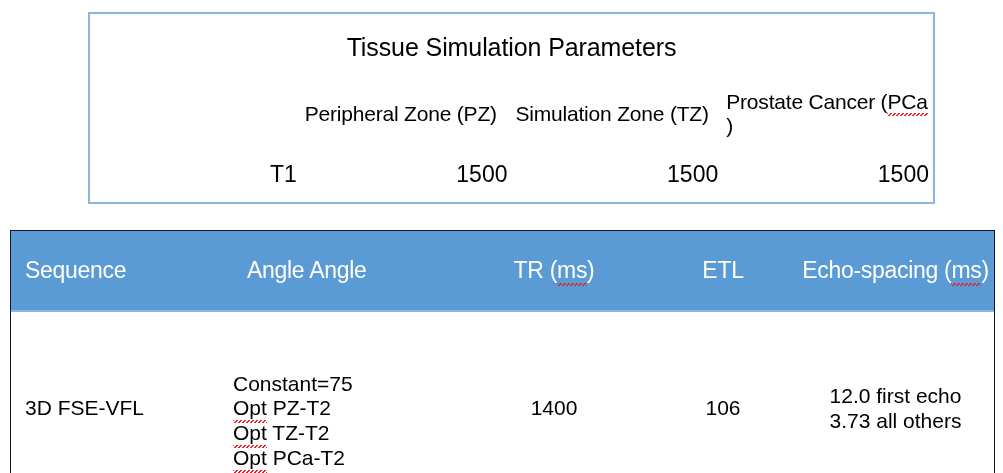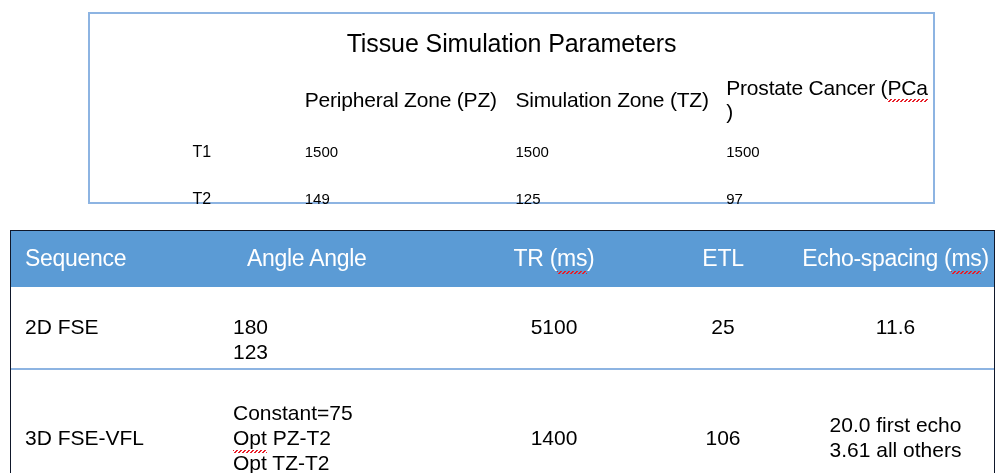--- a/index.html
+++ b/index.html
@@ -47,28 +47,28 @@
     vertical-align: middle;
   }
   .tissue-colhead {
     font-size: 21px;
     text-align: left;
     height: 42px;
     vertical-align: middle;
     letter-spacing: -0.2px;
   }
   .tissue-rowlabel {
-    font-size: 16px;
-    text-align: center;
+    font-size: 23px;
+    text-align: right;
     padding-left: 17px !important;
     vertical-align: middle;
   }
   .tissue-val {
-    font-size: 15px;
-    text-align: left;
+    font-size: 23px;
+    text-align: right;
     vertical-align: middle;
   }
   .tissue-datarow { height: 47px; }
 
   
   .c1 { width: 96px; }
   .c2 { width: 280px; }
   .c3 { width: 235px; }
   .c4 { width: 236px; }
 
@@ -163,62 +163,47 @@
       <td class="tissue-colhead c4">
         <span>Prostate Cancer (<span class="sq">PCa</span>)</span>
       </td>
     </tr>
     <tr class="tissue-datarow">
       <td class="tissue-rowlabel">T1</td>
       <td class="tissue-val">1500</td>
       <td class="tissue-val">1500</td>
       <td class="tissue-val">1500</td>
     </tr>
-    <tr class="tissue-datarow">
-      <td class="tissue-rowlabel">T2</td>
-      <td class="tissue-val">149</td>
-      <td class="tissue-val">125</td>
-      <td class="tissue-val">97</td>
-    </tr>
   </tbody>
     </table>
 </div>
 
 <div id="sequence-table">
   <table>
     <tbody>
         <tr class="seq-head-row">
       <td class="seq-head-cell left" style="width:208px">Sequence</td>
       <td class="seq-head-cell left" style="width:212px; padding-left:8px">Angle Angle</td>
       <td class="seq-head-cell center" style="width:190px">
         <span><span>TR (</span><span class="sq">ms</span><span>)</span></span>
       </td>
       <td class="seq-head-cell center" style="width:148px">ETL</td>
       <td class="seq-head-cell center">
         <span><span>Echo-spacing (</span><span class="sq">ms</span><span>)</span></span>
       </td>
     </tr>
 
-    <tr class="seq-row-2d">
-      <td class="seq-cell seqname">2D FSE</td>
-      <td class="seq-cell flip">
-        <span class="flip-wrap"><span class="flip-lines">180</span><span class="flip-lines">123</span></span>
-      </td>
-      <td class="seq-cell">5100</td>
-      <td class="seq-cell">25</td>
-      <td class="seq-cell">11.6</td>
-    </tr>
 
     <tr class="seq-row-3d">
       <td class="seq-cell seqname row-divider">3D FSE-VFL</td>
       <td class="seq-cell flip row-divider">
         <span class="flip-wrap"><span class="flip-lines">Constant=75</span><span class="flip-lines"><span class="sq">Opt</span> PZ-T2</span><span class="flip-lines"><span class="sq">Opt</span> TZ-T2</span><span class="flip-lines"><span class="sq">Opt</span> PCa-T2</span></span>
       </td>
       <td class="seq-cell row-divider">1400</td>
       <td class="seq-cell row-divider">106</td>
       <td class="seq-cell row-divider">
-        <span class="echo-lines">20.0 first echo</span>
-        <span class="echo-lines">3.61 all others</span>
+        <span class="echo-lines">12.0 first echo</span>
+        <span class="echo-lines">3.73 all others</span>
       </td>
     </tr>
   </tbody>
     </table>
 </div>
 
 </body></html>

